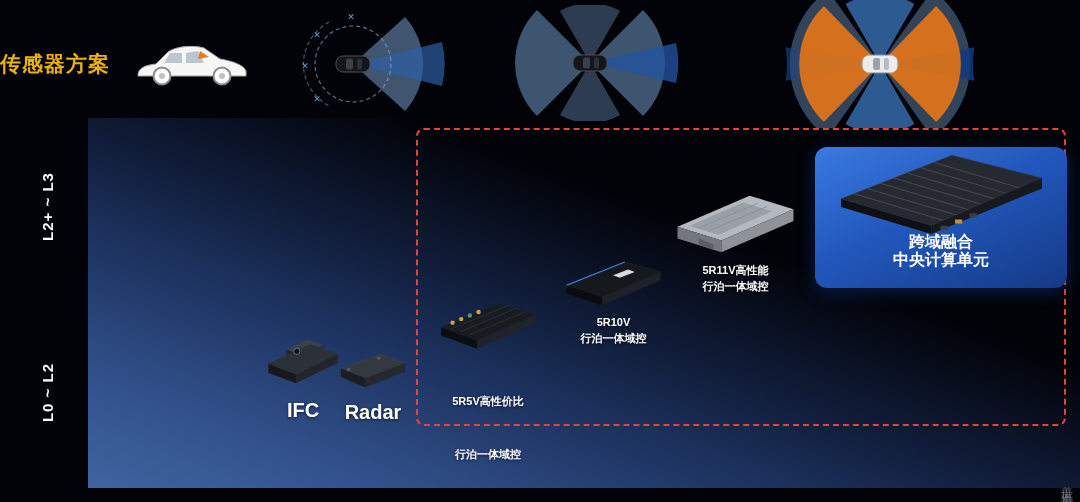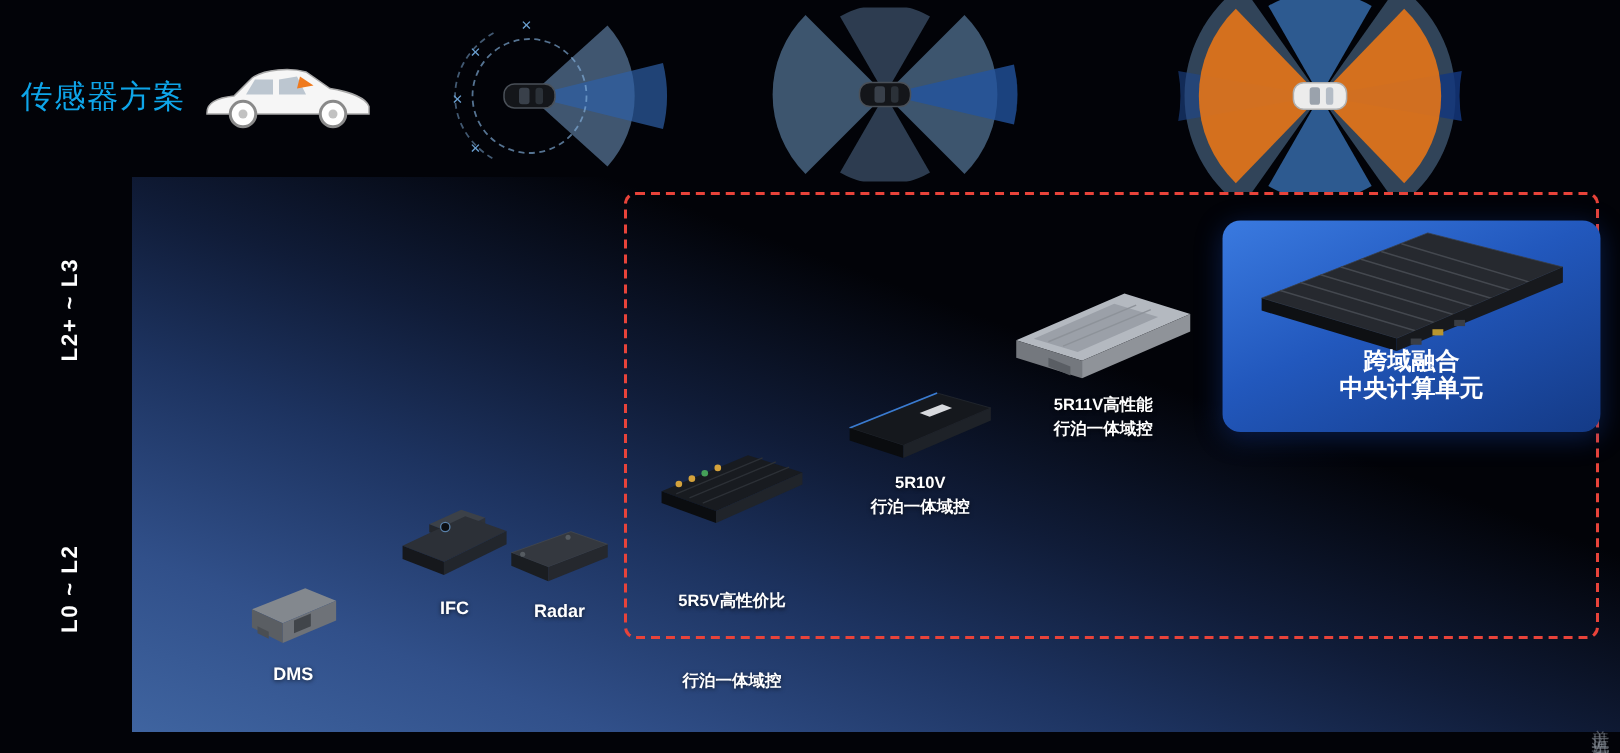--- a/index.html
+++ b/index.html
@@ -8,39 +8,39 @@
     background:#020308;
     font-family:"Liberation Sans","DejaVu Sans",sans-serif;
   }
   
   .floor{
     position:absolute;left:88px;top:118px;right:0;bottom:14px;
     background:linear-gradient(to top right,
       #49702f00 0%, #3f64a0 0%, #31508a 16%, #1d3360 34%, #101c38 48%, rgba(6,9,18,0) 66%);
   }
   .title{
-    position:absolute;left:14px;top:50px;color:#0ea5e9;font-size:21px;font-weight:400;letter-spacing:1px;
+    position:absolute;left:0;top:50px;color:#eab308;font-size:21px;font-weight:700;letter-spacing:1px;
   }
   .diagram{position:absolute;}
   .level-label{
     position:absolute;width:130px;text-align:center;color:#fff;font-weight:700;font-size:15px;
     letter-spacing:1px;transform:rotate(-90deg);
   }
   .dashed-box{
     position:absolute;left:416px;top:128px;width:650px;height:298px;
     border:2px dashed #e8433a;border-radius:8px;box-sizing:border-box;
   }
   .product{
     position:absolute;display:flex;flex-direction:column;align-items:center;gap:3px;
   }
   .product-label{
     color:#fff;font-weight:700;font-size:11px;text-align:center;line-height:1.35;
     text-shadow:0 1px 3px rgba(0,0,0,.65);white-space:nowrap;
   }
-  .product-label.big{font-size:12px;}
+  .product-label.big{font-size:20px;}
   .fusion-panel{
     position:absolute;left:815px;top:147px;width:252px;height:141px;border-radius:12px;
     background:linear-gradient(155deg,#3a7ae0 0%,#2258bd 45%,#143a86 100%);
     display:flex;flex-direction:column;align-items:center;justify-content:flex-start;
     box-shadow:0 4px 18px rgba(20,60,150,.45);
   }
   .fusion-label{
     color:#fff;font-weight:700;font-size:16px;text-align:center;line-height:1.35;margin-top:-4px;
   }
   .watermark{
@@ -121,30 +121,20 @@
         <rect x="4" y="-6" width="5" height="12" rx="2" fill="#b4bcc6"></rect>
       </g>
     </svg>
   </div>
 
   <div class="level-label" style="left:-18px;top:198px;">L2+ ~ L3</div>
   <div class="level-label" style="left:-18px;top:384px;">L0 ~ L2</div>
 
   <div class="dashed-box"></div>
 
-  <div class="product" style="left:148px;top:380px;width:95px;">
-    <svg width="80" height="58" viewBox="0 0 80 62">
-      <polygon points="10,28 48,13 70,22 32,38" fill="#83888e"></polygon>
-      <polygon points="10,28 32,38 32,52 10,41" fill="#5a5e63"></polygon>
-      <polygon points="32,38 70,22 70,36 32,52" fill="#6e7278"></polygon>
-      <polygon points="40,36 52,31 52,40 40,45" fill="#41454a"></polygon>
-      <polygon points="14,40 22,44 22,49 14,45" fill="#4a4e53"></polygon>
-    </svg>
-    <div class="product-label big">DMS</div>
-  </div>
 
   <div class="product" style="left:258px;top:330px;width:90px;">
     <svg width="95" height="64" viewBox="0 0 95 72">
       <polygon points="28,22 52,11 70,17 46,29" fill="#3c4148"></polygon>
       <polygon points="28,22 46,29 46,35 28,28" fill="#24272c"></polygon>
       <polygon points="46,29 70,17 70,23 46,35" fill="#2e3238"></polygon>
       <polygon points="8,38 55,16 86,27 39,50" fill="#2c3037"></polygon>
       <circle cx="40" cy="24" r="3.5" fill="#0c0e11" stroke="#5a80a8"></circle>
       <polygon points="8,38 39,50 39,60 8,48" fill="#16181c"></polygon>
       <polygon points="39,50 86,27 86,37 39,60" fill="#22262c"></polygon>

